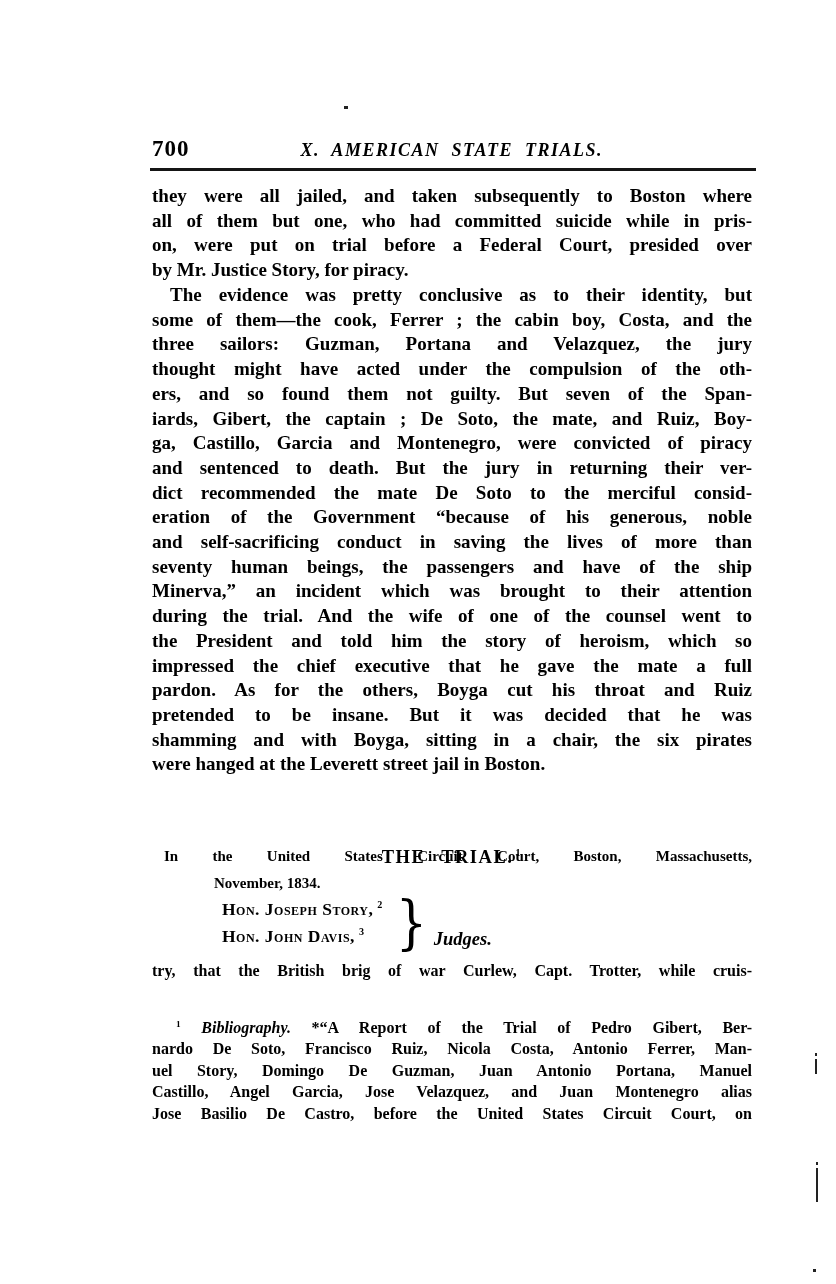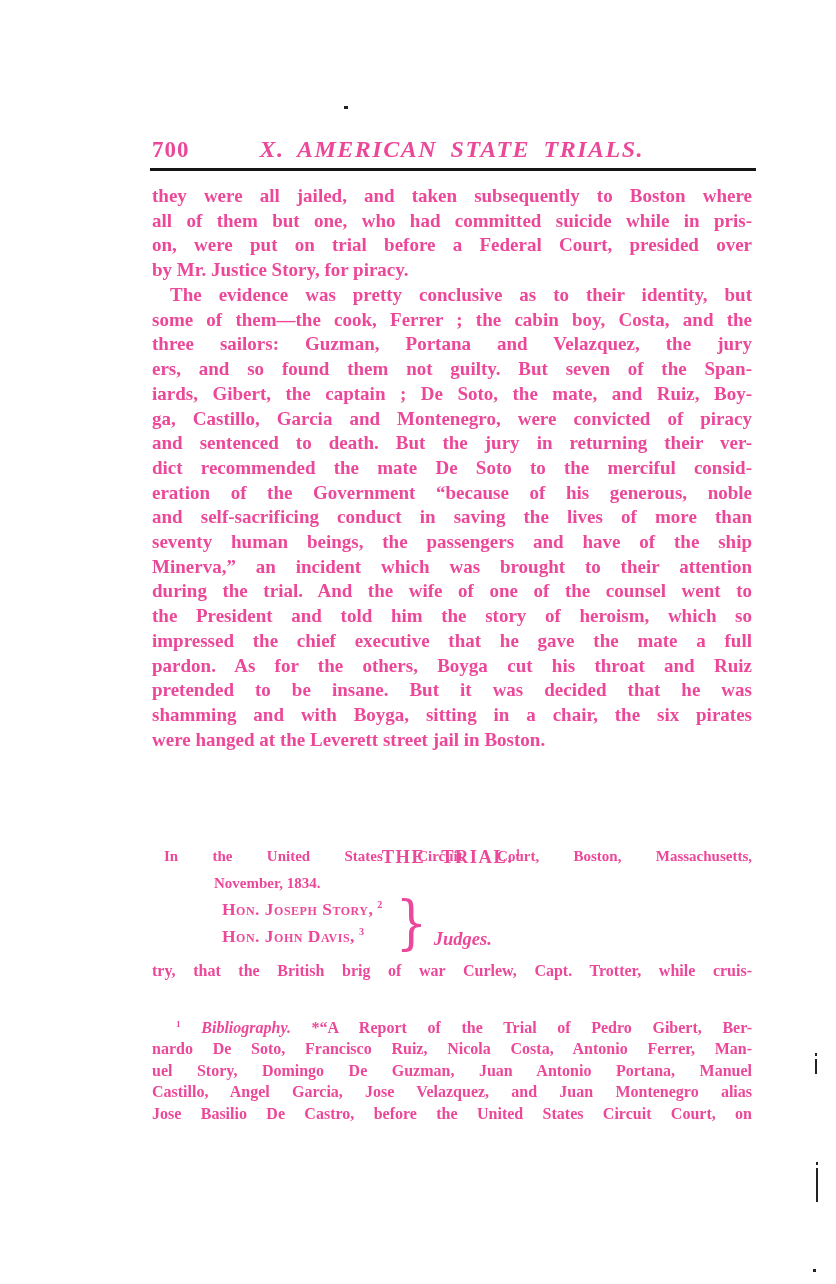--- a/index.html
+++ b/index.html
@@ -2,34 +2,34 @@
 <html><head>
 <meta charset="utf-8">
 <style>
   html,body{margin:0;padding:0;background:#e8e8e8;}
   .page{
     position:relative;
     width:836px;height:1284px;
     background:#ffffff;
     overflow:hidden;
     font-family:"Liberation Serif","DejaVu Serif",serif;
-    color:#ec4899;
+    color:#000000;
     -webkit-font-smoothing:antialiased;
   }
   
   .header{
     position:absolute;top:136px;left:152px;width:602px;
     display:flex;align-items:baseline;
   }
   .page-number{
     font-size:23px;font-weight:bold;letter-spacing:1px;flex:0 0 auto;
   }
   .running-title{
     flex:1 1 auto;text-align:center;
-    font-size:24px;font-weight:bold;font-style:italic;
+    font-size:18px;font-weight:bold;font-style:italic;
     letter-spacing:1.5px;word-spacing:6px;
     padding-right:40px;
   }
   .rule{
     position:absolute;top:168px;left:150px;width:606px;height:3px;
     background:#151515;
   }
   
   .para{
     position:absolute;left:152px;width:600px;
@@ -113,20 +113,21 @@
     <div class="line j">they were all jailed, and taken subsequently to Boston where</div>
     <div class="line j">all of them but one, who had committed suicide while in pris-</div>
     <div class="line j">on, were put on trial before a Federal Court, presided over</div>
     <div class="line">by Mr. Justice Story, for piracy.</div>
   </div>
 
   <div class="para para2">
     <div class="line j ind">The evidence was pretty conclusive as to their identity, but</div>
     <div class="line j">some of them—the cook, Ferrer ; the cabin boy, Costa, and the</div>
     <div class="line j">three sailors: Guzman, Portana and Velazquez, the jury</div>
+    <div class="line j">thought might have acted under the compulsion of the oth-</div>
     <div class="line j">ers, and so found them not guilty. But seven of the Span-</div>
     <div class="line j">iards, Gibert, the captain ; De Soto, the mate, and Ruiz, Boy-</div>
     <div class="line j">ga, Castillo, Garcia and Montenegro, were convicted of piracy</div>
     <div class="line j">and sentenced to death. But the jury in returning their ver-</div>
     <div class="line j">dict recommended the mate De Soto to the merciful consid-</div>
     <div class="line j">eration of the Government “because of his generous, noble</div>
     <div class="line j">and self-sacrificing conduct in saving the lives of more than</div>
     <div class="line j">seventy human beings, the passengers and have of the ship</div>
     <div class="line j">Minerva,” an incident which was brought to their attention</div>
     <div class="line j">during the trial. And the wife of one of the counsel went to</div>

